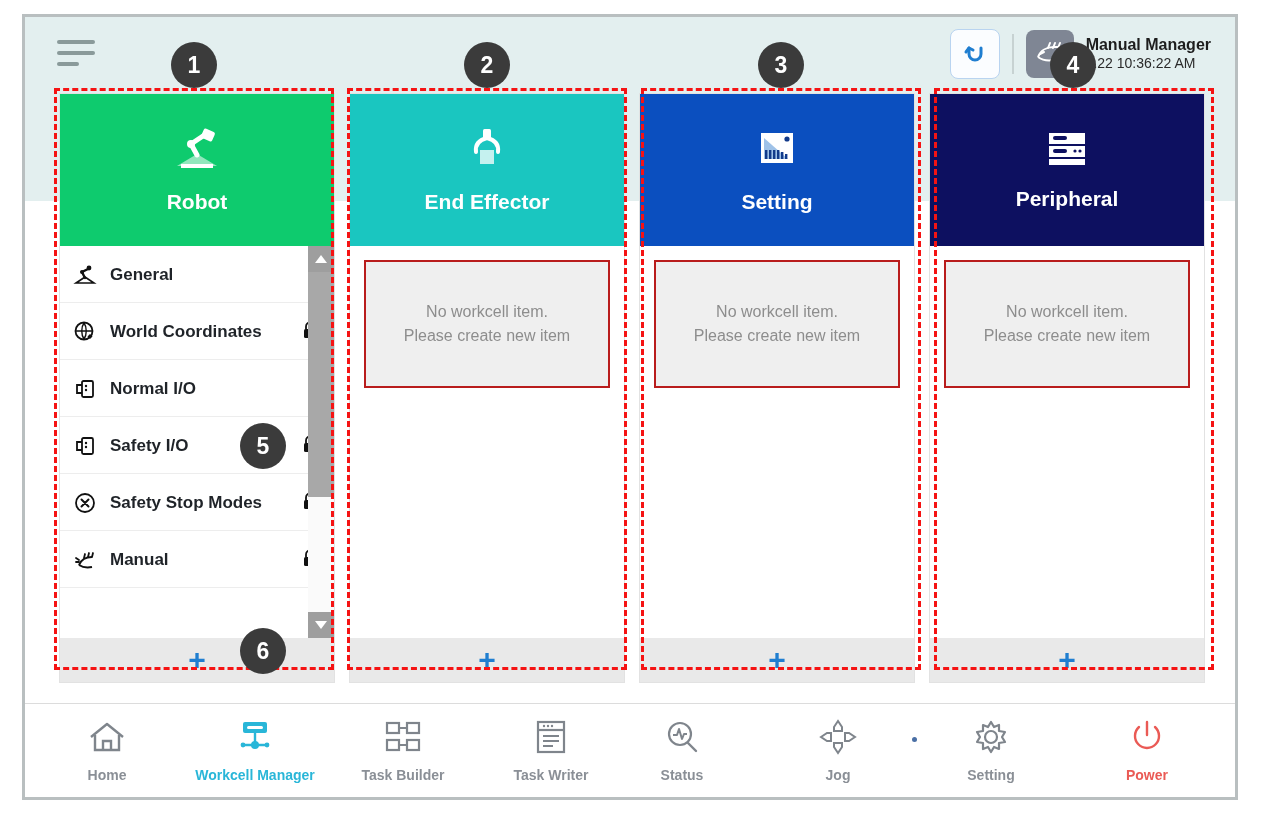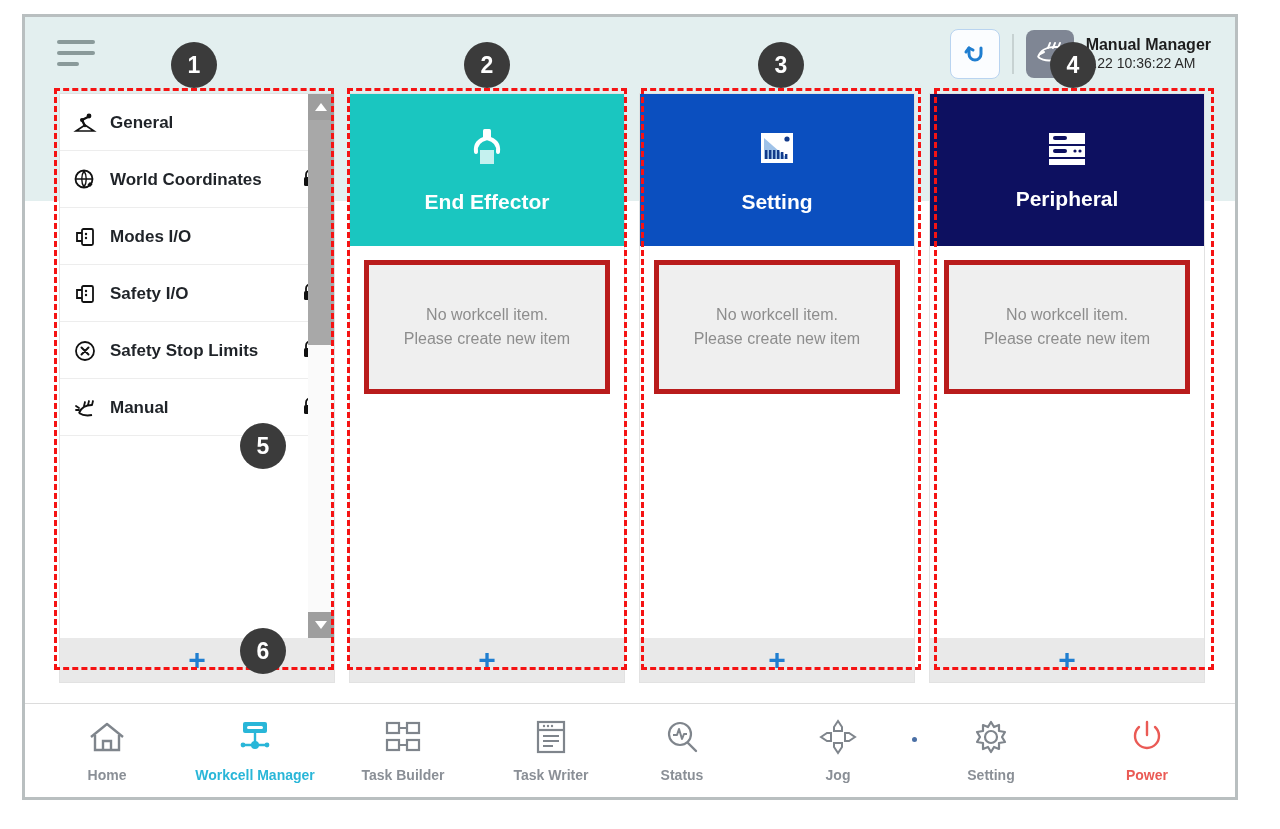--- a/index.html
+++ b/index.html
@@ -51,21 +51,21 @@
   .li .lock{font-size:15px;color:#111;}
   .li .ico{width:26px;height:26px;display:flex;align-items:center;justify-content:center;flex:0 0 26px;}
 
   
   .sbar{position:absolute;right:0;top:0;width:26px;bottom:0;background:#fafafa;}
   .sbtn{height:26px;background:#9e9e9e;display:flex;align-items:center;justify-content:center;cursor:pointer;}
   .sbtn.bot{position:absolute;bottom:0;left:0;right:0;}
   .sthumb{position:absolute;left:0;right:0;top:26px;height:225px;background:#a8a8a8;cursor:pointer;}
 
   
-  .empty{margin:14px;height:124px;background:#efefef;border:5px solid #b91c1c;
+  .empty{margin:14px;height:124px;background:#efefef;border:2px solid #b91c1c;
          display:flex;flex-direction:column;align-items:center;justify-content:center;gap:6px;}
   .empty div{font-size:16px;color:#8d8d8d;}
 
   
   .nav{position:absolute;left:0;bottom:0;width:100%;height:94px;background:#ffffff;
        border-top:1px solid #dcdcdc;display:flex;align-items:center;box-sizing:border-box;}
   .nav-left{display:flex;align-items:center;padding-left:34px;gap:52px;}
   .nav-right{margin-left:auto;display:flex;align-items:center;padding-right:40px;gap:60px;}
   .nav-item{display:flex;flex-direction:column;align-items:center;gap:8px;cursor:pointer;width:96px;}
   .nav-item .nlbl{font-size:14px;font-weight:bold;color:#8a8f96;white-space:nowrap;}
@@ -111,20 +111,32 @@
       <div class="status-text">
         <div class="status-mode">Manual Manager</div>
         <div class="status-time">2.22 10:36:22 AM</div>
       </div>
     </div>
   </div>
 
   <div class="cards">
 
     <div class="card">
+      <div class="card-head" style="background:#0ECB6E">
+        <span>
+          <svg width="52" height="46" viewBox="0 0 52 46">
+            <path d="M6 40 L26 28 L46 40 Z" fill="#ffffff" opacity="0.55"></path>
+            <path d="M26 29 L20 18 L32 10" stroke="#ffffff" stroke-width="5" fill="none" stroke-linecap="round" stroke-linejoin="round"></path>
+            <circle cx="20" cy="18" r="4" fill="#ffffff"></circle>
+            <rect x="31" y="4" width="12" height="10" rx="2" fill="#ffffff" transform="rotate(24 37 9)"></rect>
+            <rect x="10" y="38" width="32" height="4" fill="#ffffff"></rect>
+          </svg>
+        </span>
+        <span class="ttl">Robot</span>
+      </div>
       <div class="card-body">
         <div class="list">
 
           <div class="li">
             <span class="ico">
               <svg width="24" height="22" viewBox="0 0 24 22">
                 <path d="M3 19 L12 13 L21 19 Z" fill="none" stroke="#111" stroke-width="1.6"></path>
                 <path d="M12 14 L9 8 L15 5" stroke="#111" stroke-width="2.4" fill="none" stroke-linecap="round"></path>
                 <circle cx="9" cy="8" r="2" fill="#111"></circle>
                 <circle cx="16" cy="4" r="2.4" fill="#111"></circle>
@@ -153,21 +165,21 @@
 
           <div class="li">
             <span class="ico">
               <svg width="24" height="24" viewBox="0 0 24 24">
                 <rect x="9" y="4" width="11" height="16" rx="1.5" fill="none" stroke="#111" stroke-width="1.8"></rect>
                 <circle cx="13" cy="9" r="1.2" fill="#111"></circle>
                   <circle cx="13" cy="13" r="1.2" fill="#111"></circle>
                 <path d="M9 8 H4 V16 H9" fill="none" stroke="#111" stroke-width="1.8"></path>
               </svg>
             </span>
-            <span class="lbl">Modes I/O</span>
+            <span class="lbl">Normal I/O</span>
           </div>
 
           <div class="li">
             <span class="ico">
               <svg width="24" height="24" viewBox="0 0 24 24">
                 <rect x="9" y="4" width="11" height="16" rx="1.5" fill="none" stroke="#111" stroke-width="1.8"></rect>
                 <circle cx="13" cy="9" r="1.2" fill="#111"></circle>
                   <circle cx="13" cy="13" r="1.2" fill="#111"></circle>
                 <path d="M9 8 H4 V16 H9" fill="none" stroke="#111" stroke-width="1.8"></path>
               </svg>
@@ -181,21 +193,21 @@
             </span>
           </div>
 
           <div class="li">
             <span class="ico">
               <svg width="24" height="24" viewBox="0 0 24 24">
                 <circle cx="12" cy="12" r="9" fill="none" stroke="#111" stroke-width="1.8"></circle>
                 <path d="M8.5 8.5 L15.5 15.5 M15.5 8.5 L8.5 15.5" stroke="#111" stroke-width="2" stroke-linecap="round"></path>
               </svg>
             </span>
-            <span class="lbl">Safety Stop Limits</span>
+            <span class="lbl">Safety Stop Modes</span>
             <span class="lock">
               <svg width="16" height="18" viewBox="0 0 16 18">
                   <path d="M4 8 V5.5 A4 4 0 0 1 12 5.5 V8" fill="none" stroke="#111" stroke-width="1.8"></path>
                   <rect x="2" y="8" width="12" height="9" rx="1.5" fill="#111"></rect>
                 </svg>
             </span>
           </div>
 
           <div class="li">
             <span class="ico">

